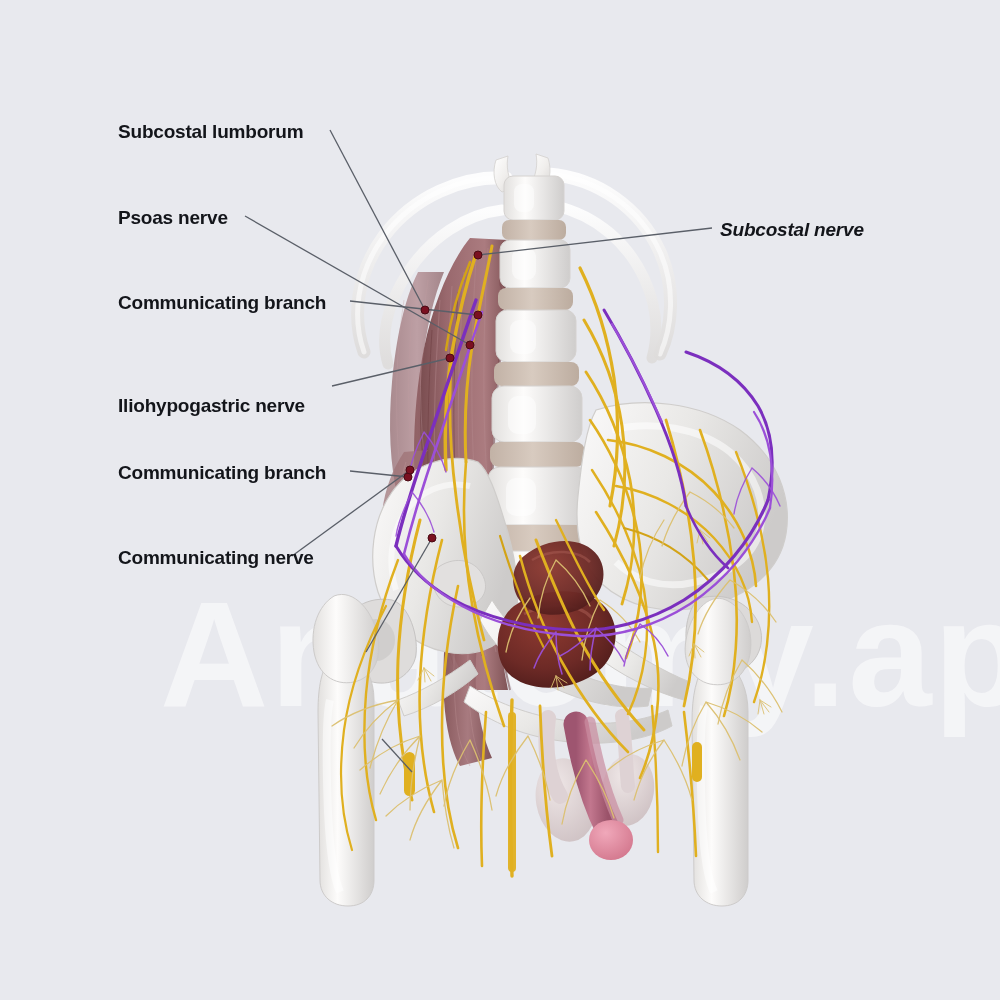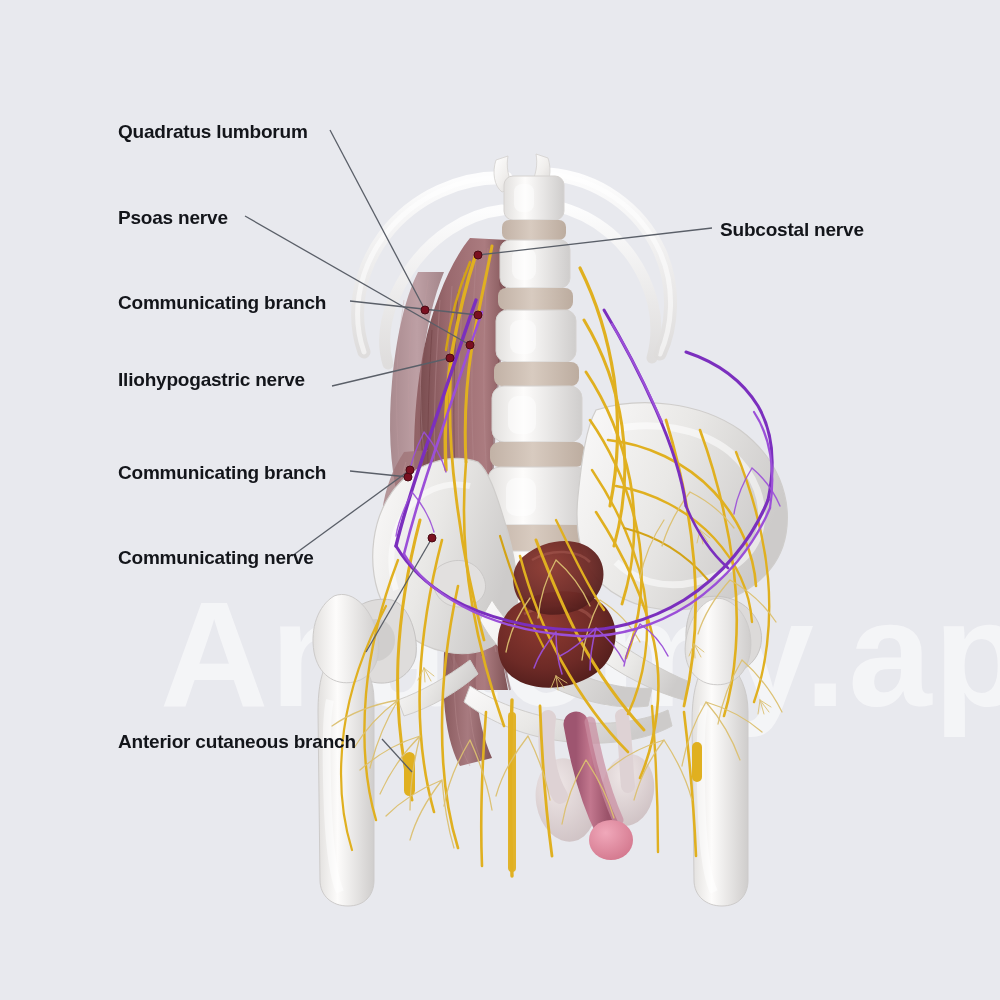--- a/index.html
+++ b/index.html
@@ -13,21 +13,21 @@
   .label{
     position:absolute;
     font-size:19px;
     font-weight:700;
     color:#13151a;
     letter-spacing:-0.2px;
     white-space:nowrap;
     line-height:1;
   }
   .label.left{left:118px;}
-  .label.right{left:720px;}
+  .label.right{left:720px;font-style:italic;}
   svg.art{position:absolute;left:0;top:0;width:1000px;height:1000px;}
   .wm{
     position:absolute;
     font-size:150px;
     font-weight:700;
     color:#ffffff;
     opacity:.55;
     letter-spacing:2px;
     white-space:nowrap;
     top:568px;left:160px;
@@ -374,22 +374,21 @@
       <circle cx="425" cy="310" r="4"></circle>
       <circle cx="478" cy="315" r="4"></circle>
       <circle cx="470" cy="345" r="4"></circle>
       <circle cx="450" cy="358" r="4"></circle>
       <circle cx="408" cy="477" r="4"></circle>
       <circle cx="410" cy="470" r="4"></circle>
       <circle cx="432" cy="538" r="4"></circle>
     </g>
   </svg>
 
-  <div class="label left" style="top:122px">Quadratus lumborum</div>
+  <div class="label left" style="top:122px">Subcostal lumborum</div>
   <div class="label left" style="top:208px">Psoas nerve</div>
   <div class="label left" style="top:293px">Communicating branch</div>
-  <div class="label left" style="top:370px">Iliohypogastric nerve</div>
+  <div class="label left" style="top:396px">Iliohypogastric nerve</div>
   <div class="label left" style="top:463px">Communicating branch</div>
   <div class="label left" style="top:548px">Communicating nerve</div>
-  <div class="label left" style="top:732px">Anterior cutaneous branch</div>
   <div class="label right" style="top:220px">Subcostal nerve</div>
 
 </div>
 
 </body></html>

